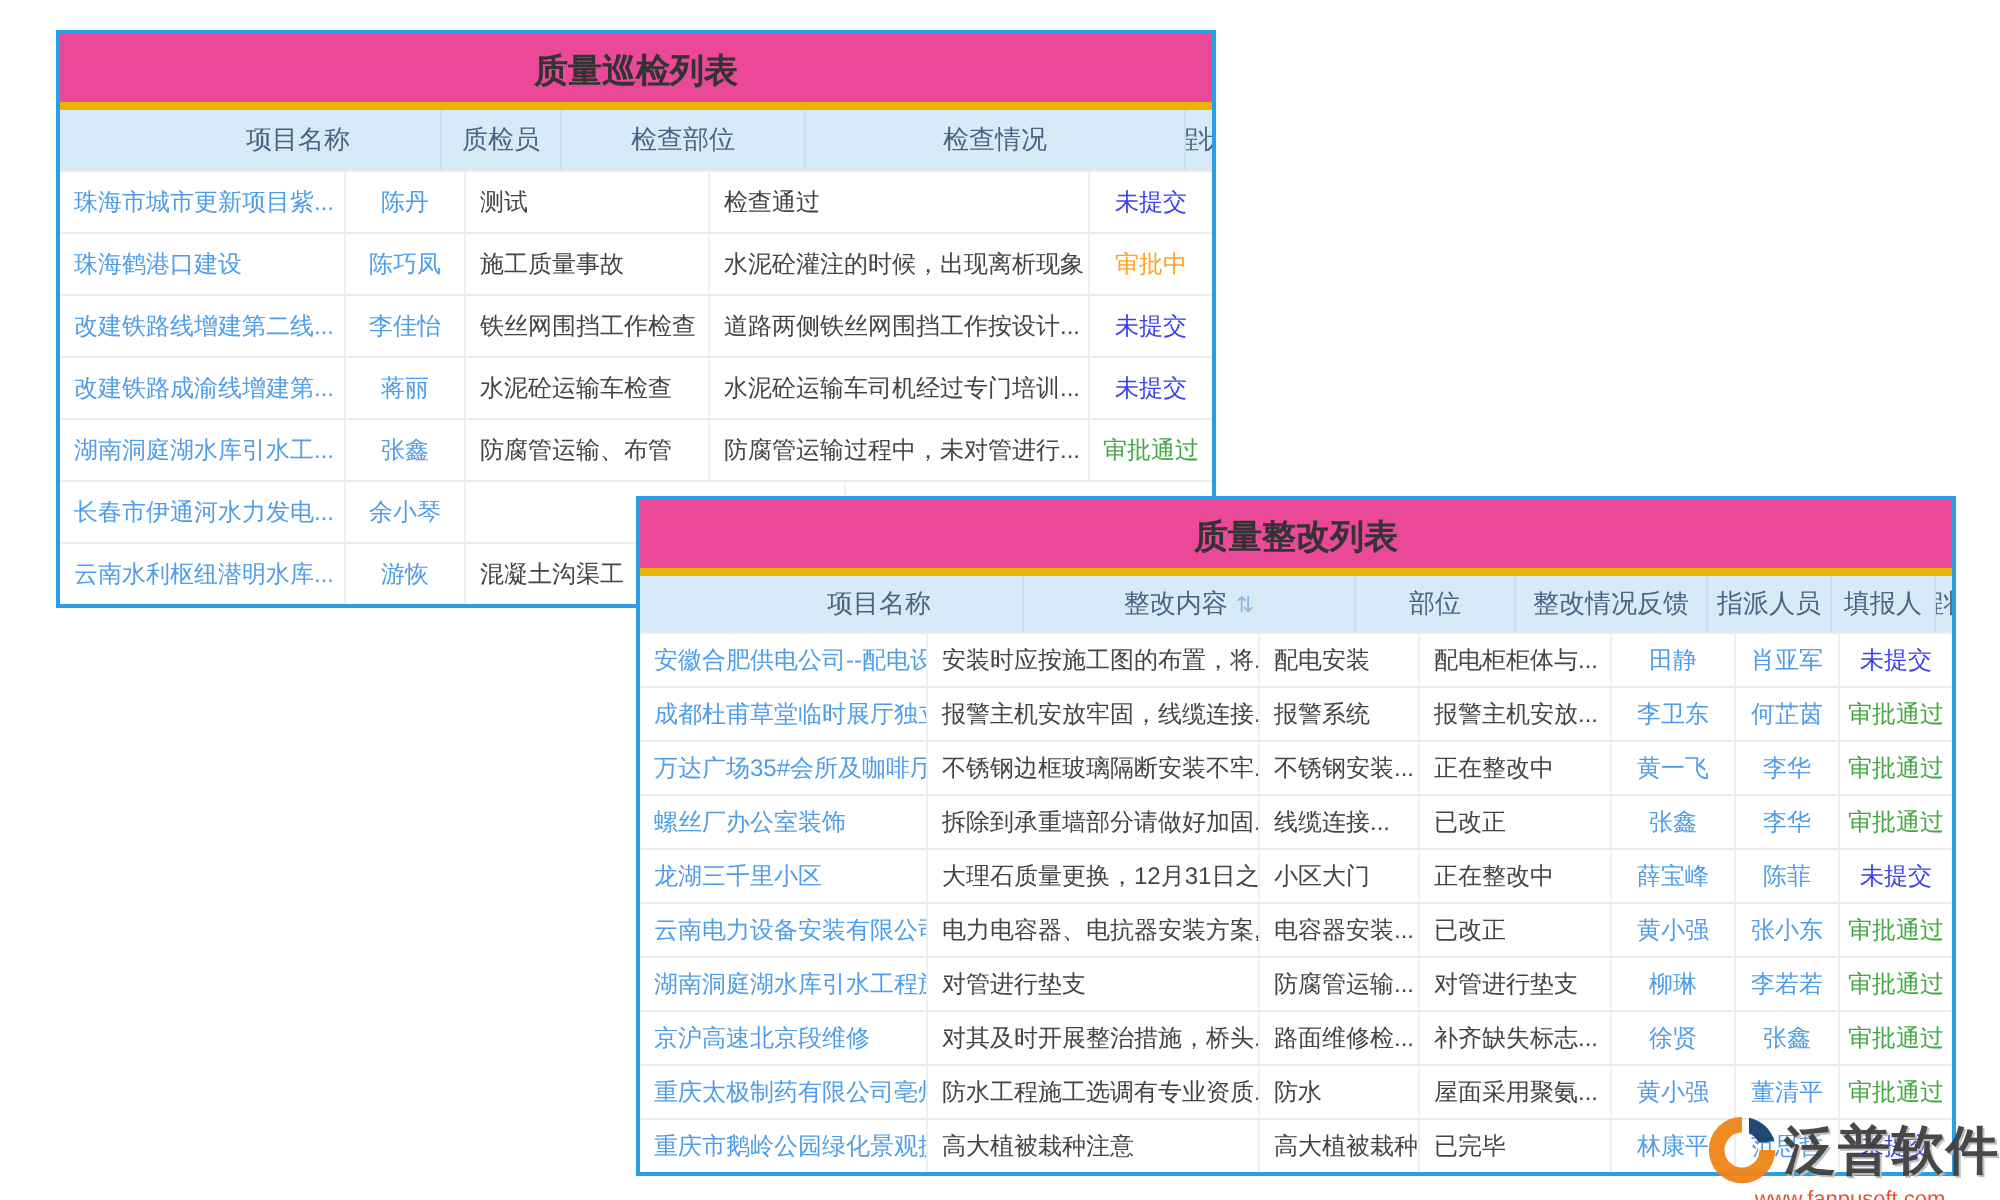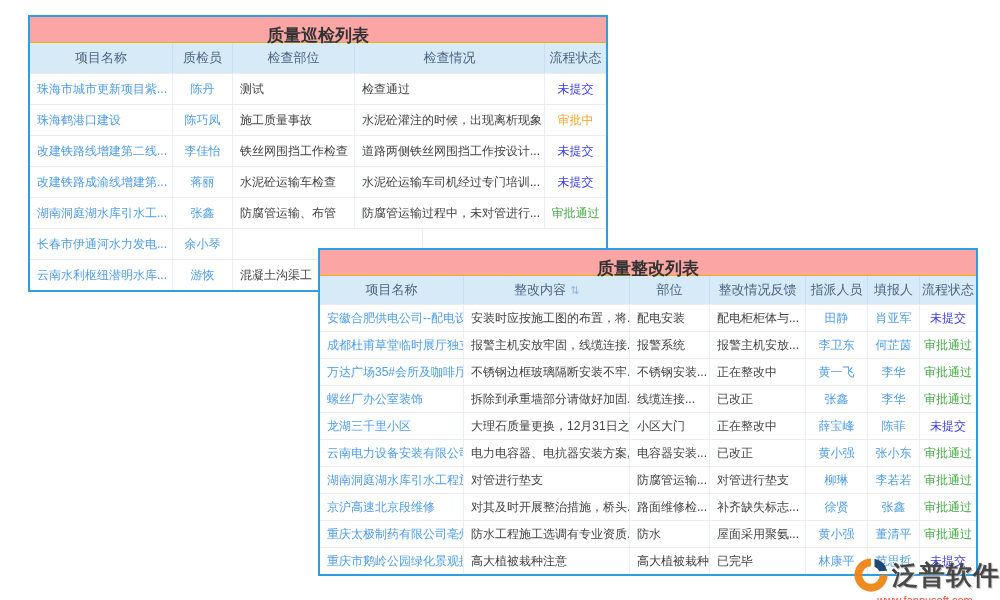--- a/index.html
+++ b/index.html
@@ -1,21 +1,21 @@
 <!DOCTYPE html>
 <html><head>
 <meta charset="utf-8">
 <style>
   * { margin:0; padding:0; box-sizing:border-box; }
   html,body { width:1000px; height:600px; background:#ffffff; overflow:hidden;
               font-family:"Liberation Sans","DejaVu Sans",sans-serif; }
   .panel { position:absolute; background:#ffffff; border:2px solid #2b9fe5; }
-  .panel-title { height:26px; line-height:38px; text-align:center; font-size:17px;
-                 font-weight:bold; color:#333333; border-bottom:1px solid #eab308; background:#fca5a5; }
-  .hrow { display:flex; background:#d7eaf8; color:#4a6583; font-size:13px; align-items:center; }
+  .panel-title { height:38px; line-height:38px; text-align:center; font-size:17px;
+                 font-weight:bold; color:#333333; border-bottom:4px solid #eab308; background:#ec4899; }
+  .hrow { display:flex; background:#d7eaf8; color:#4a6583; font-size:13px; align-items:center;padding-left:48px; }
   .hcell { text-align:center; white-space:nowrap; overflow:hidden; height:100%;
            display:flex; align-items:center; justify-content:center; border-right:1px solid #c9dff0; }
   .hcell:last-child { border-right:none; }
   .brow { display:flex; background:#ffffff; border-top:1px solid #ececec; font-size:12px; color:#444444; }
   .bcell { white-space:nowrap; overflow:hidden; display:flex; align-items:center;
            border-right:1px solid #e9eff5; padding:0 7px; }
   .bcell:last-child { border-right:none; }
   .center { justify-content:center; padding:0 2px; }
   .link { color:#4f9de8; }
   

